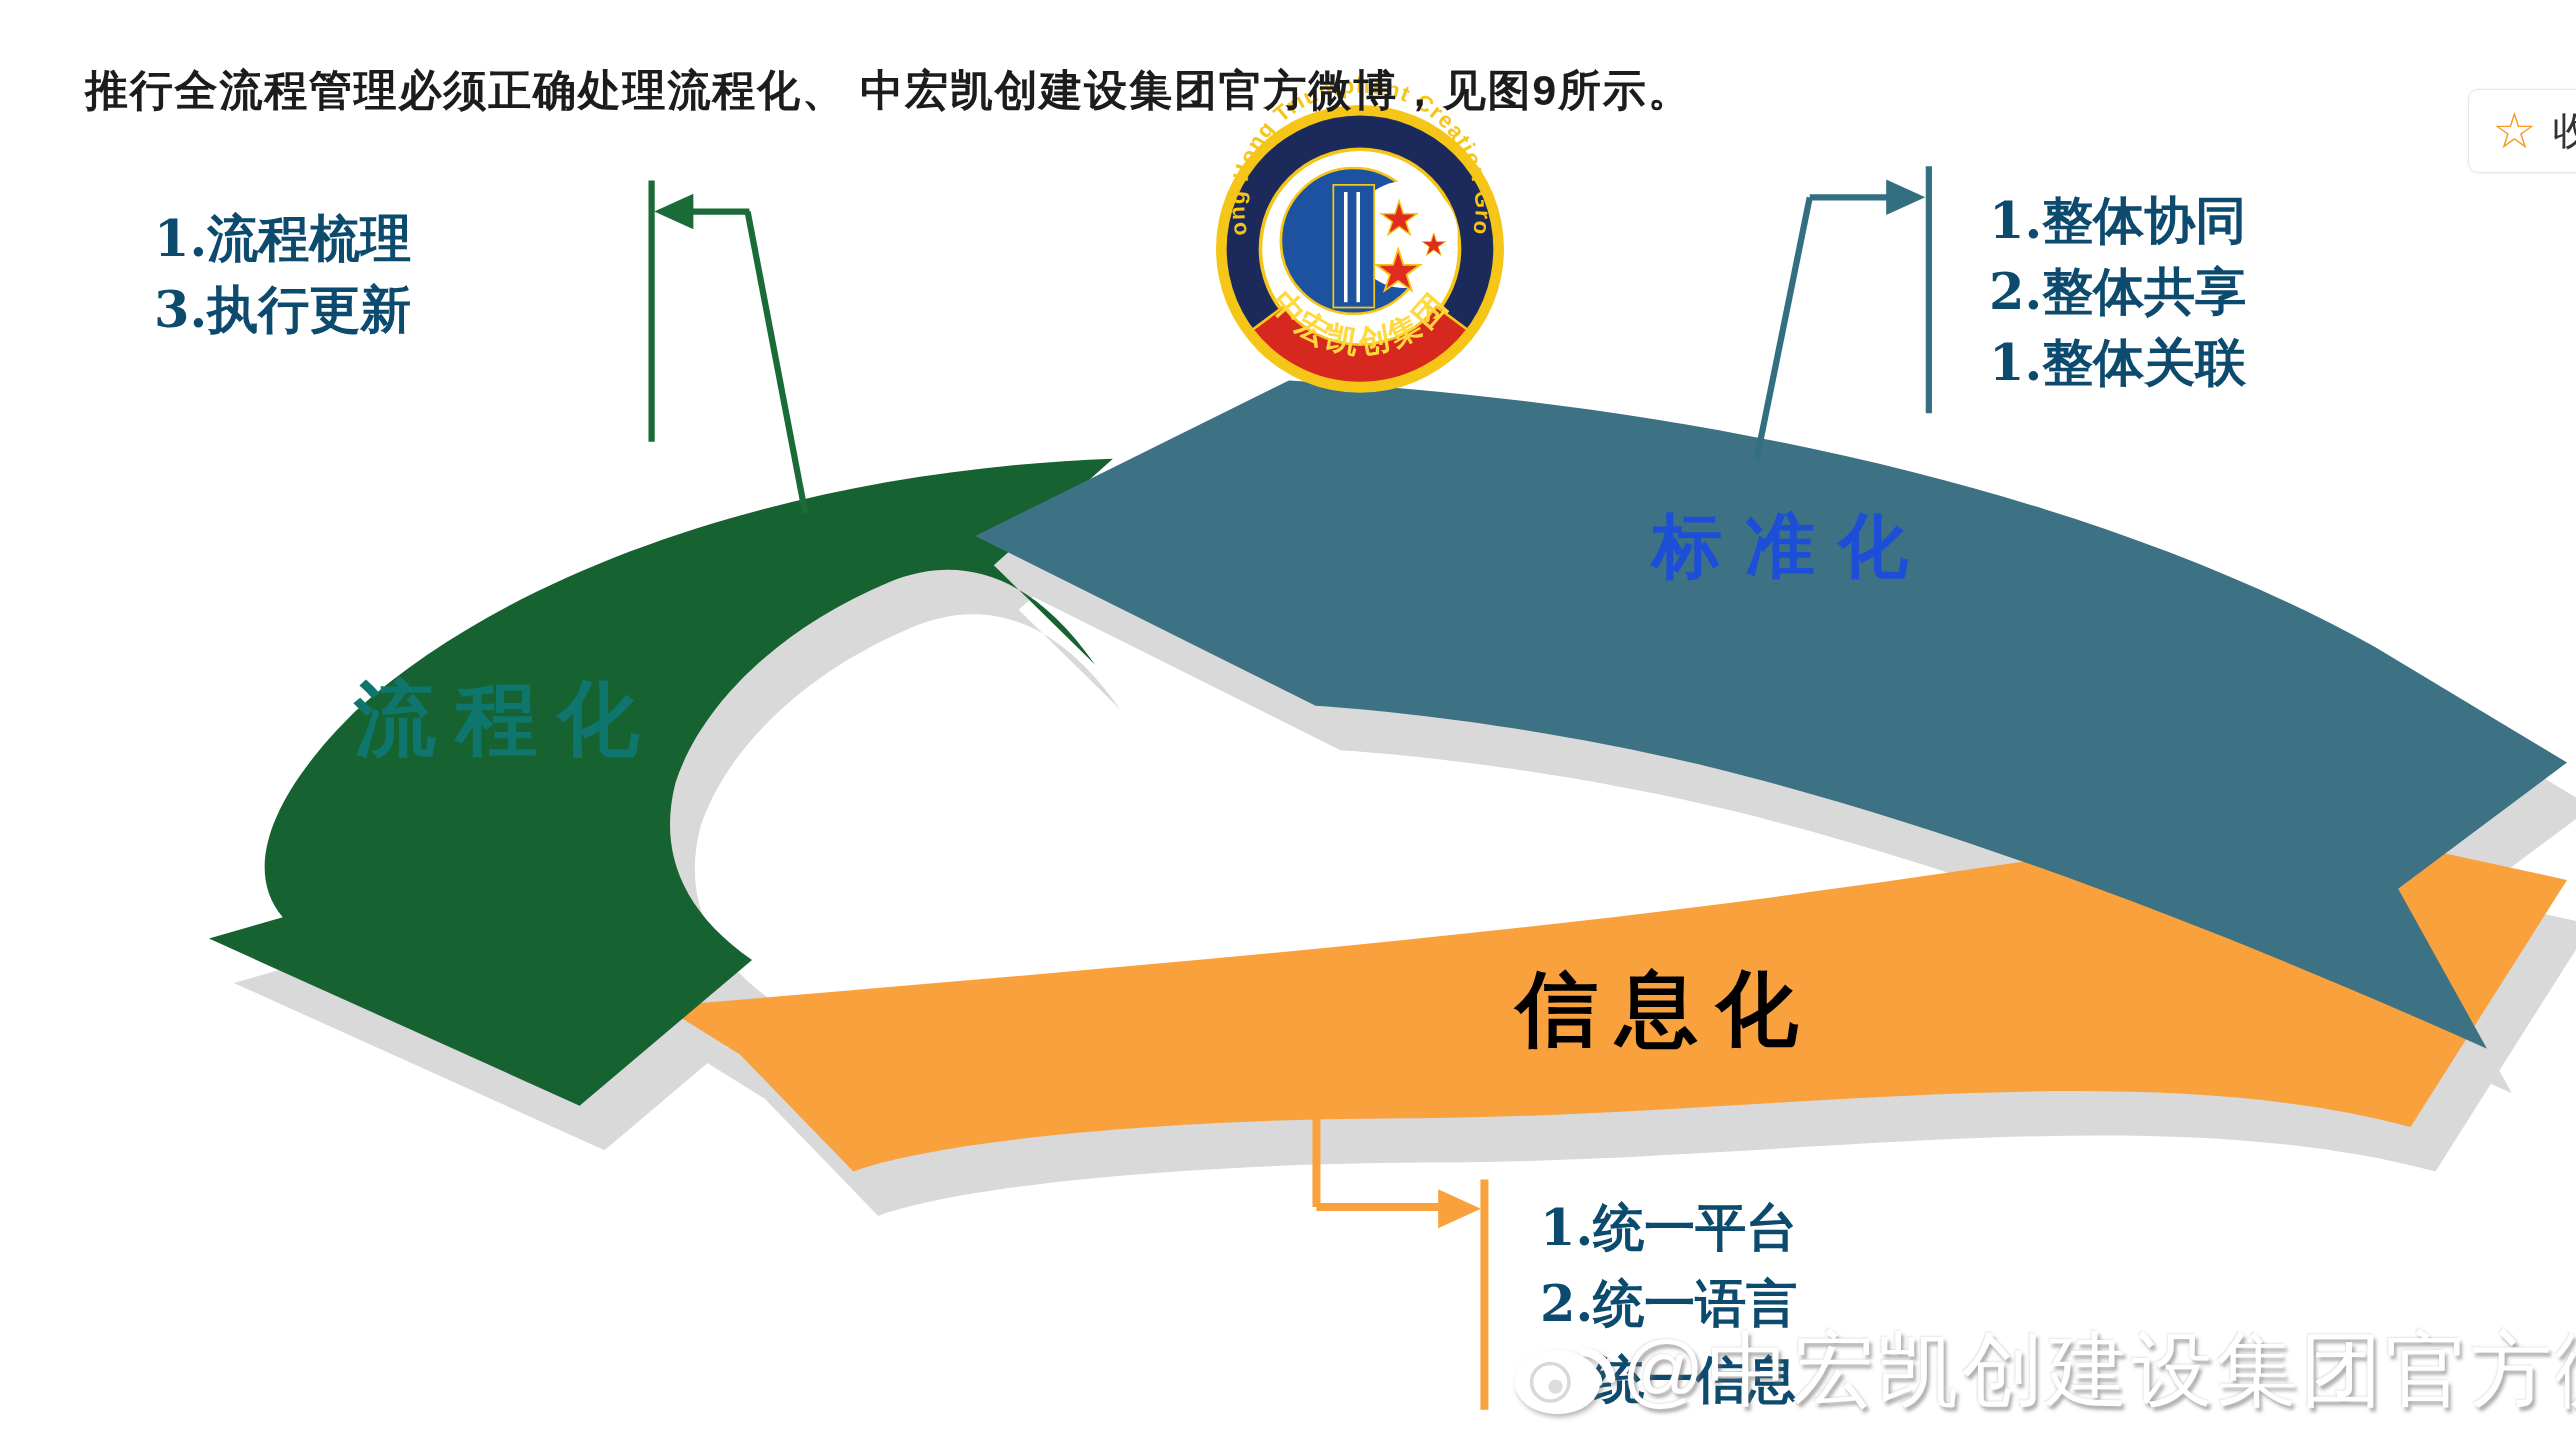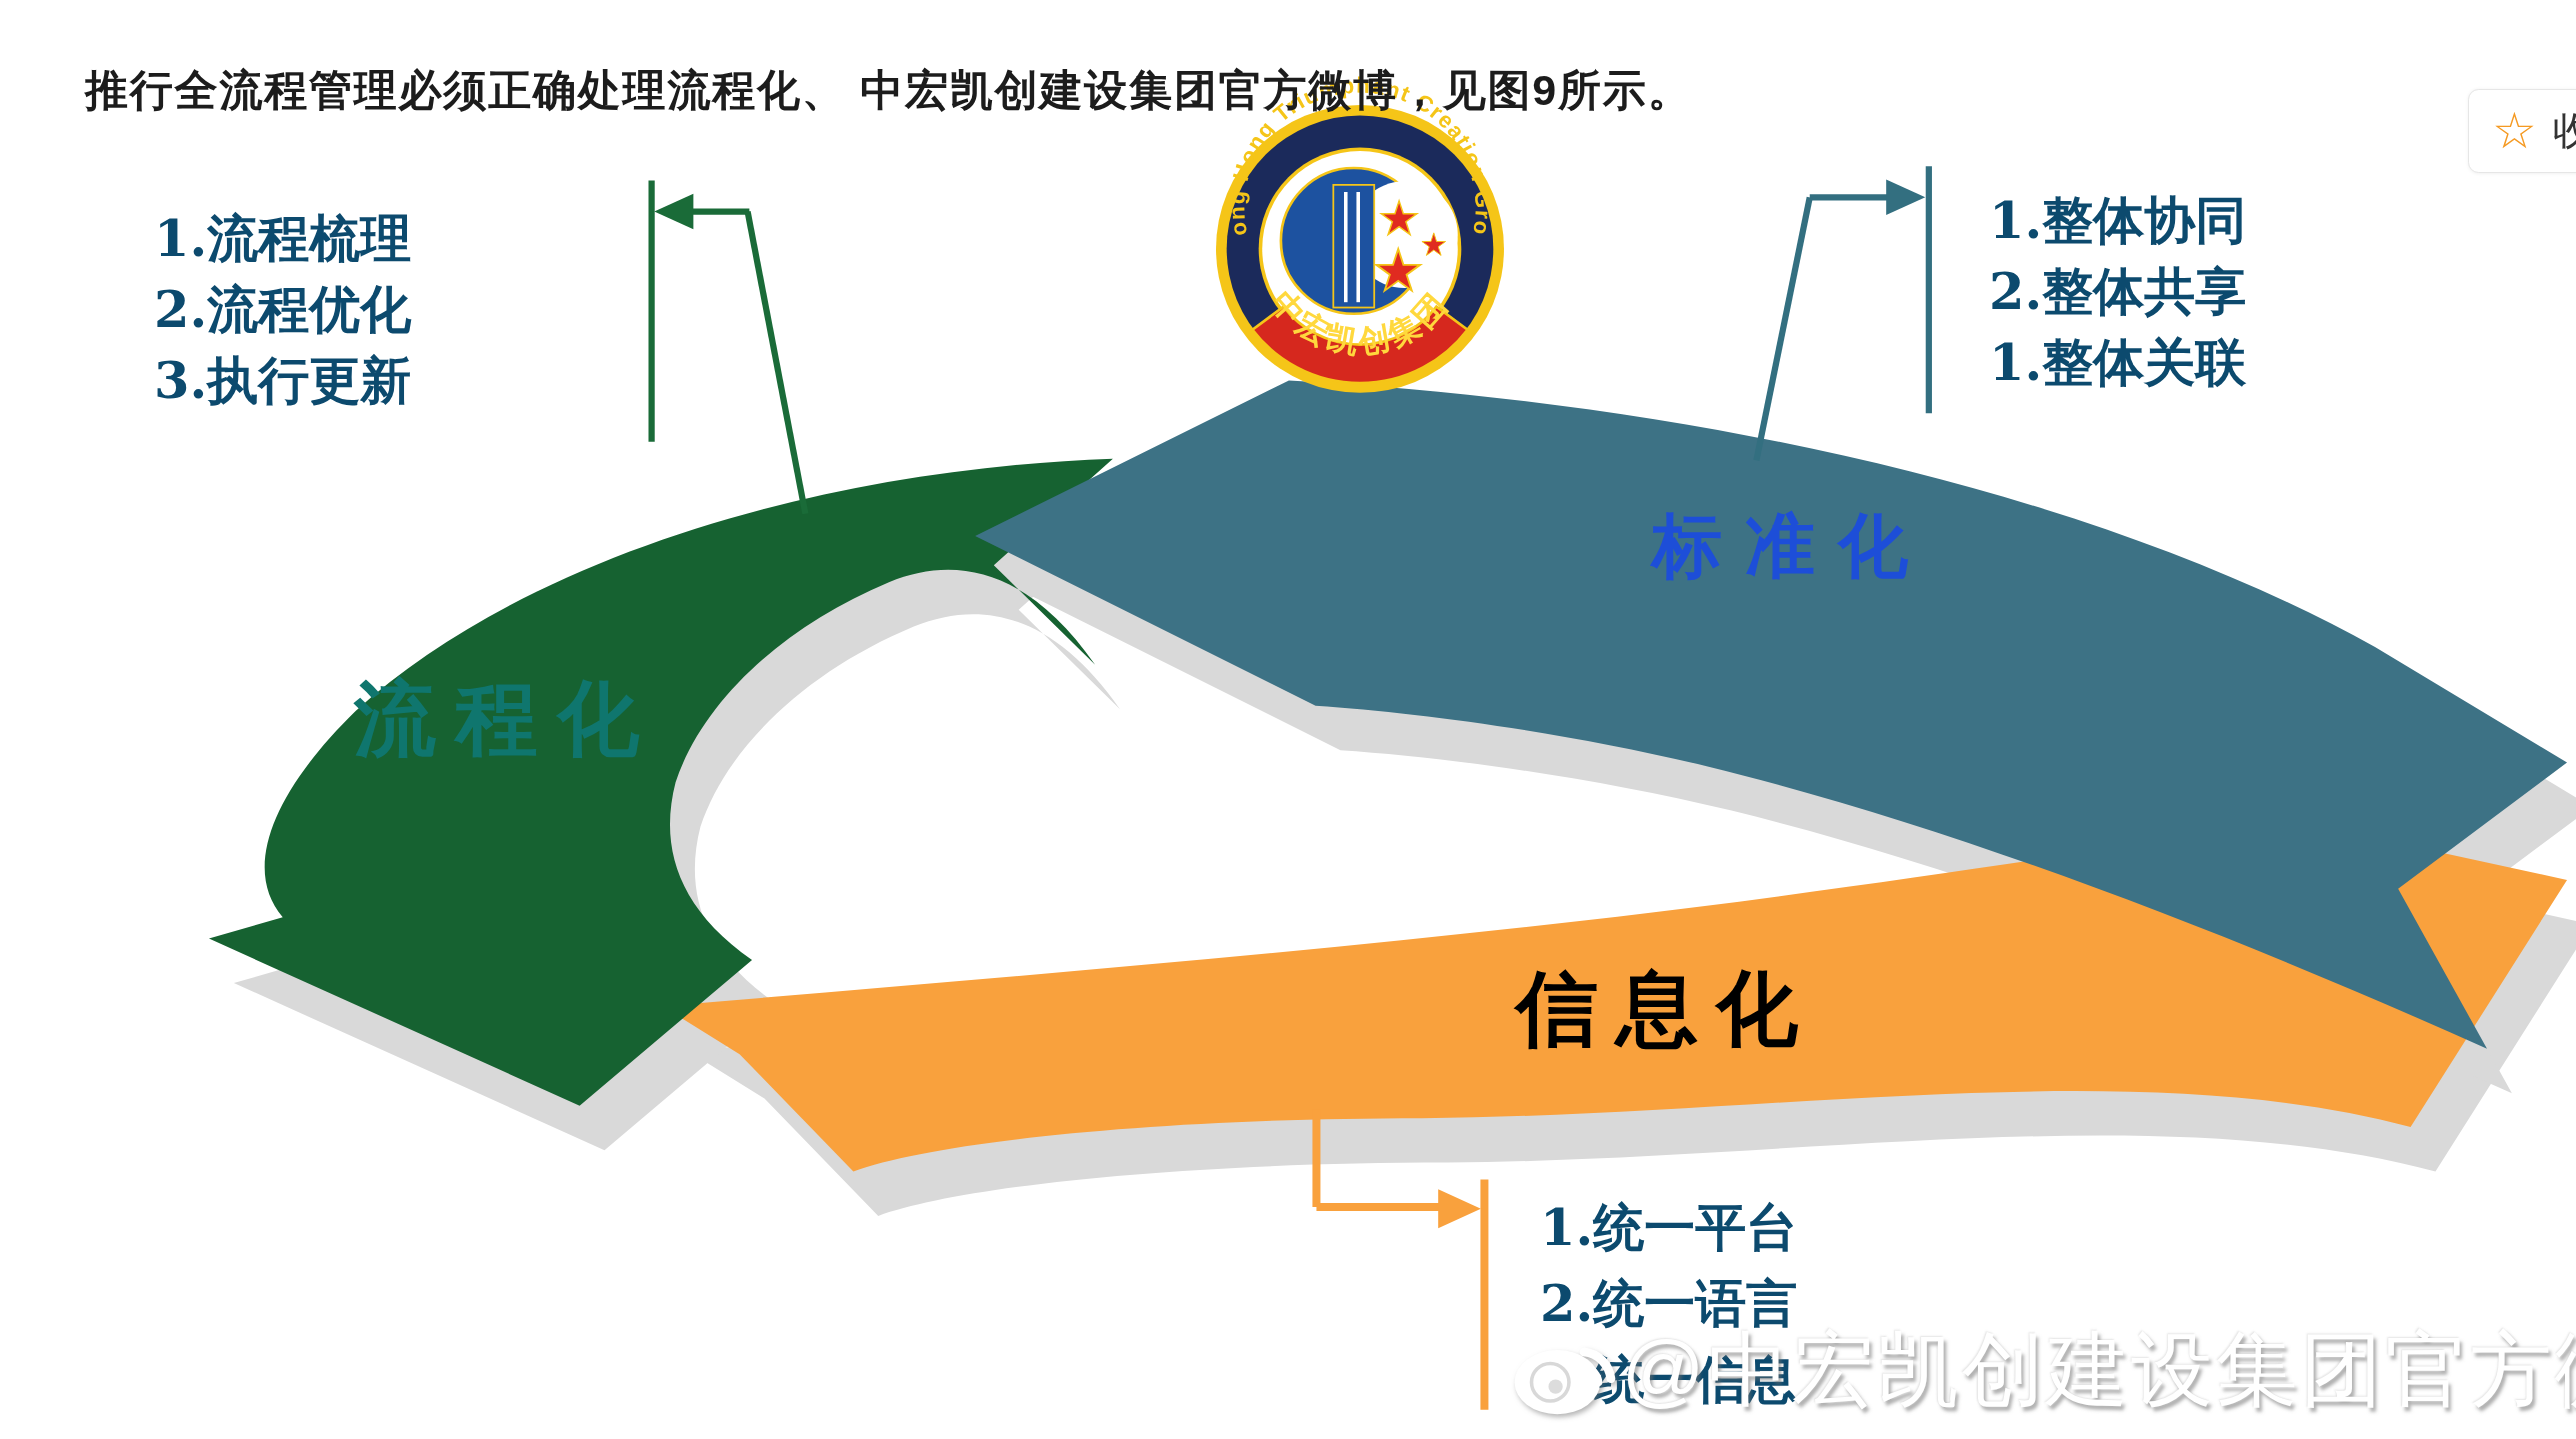--- a/index.html
+++ b/index.html
@@ -105,21 +105,20 @@
 
   <div class="title">推行全流程管理必须正确处理流程化、 中宏凯创建设集团官方微博，见图9所示。</div>
 
   <div class="fav-btn">
     <span class="fav-star">☆</span>
     <span class="fav-label">收</span>
   </div>
 
   <div id="list-process" class="note-list">
     <div>1.流程梳理</div>
-    <div>2.流程优化</div>
     <div>3.执行更新</div>
   </div>
 
   <div id="list-standard" class="note-list">
     <div>1.整体协同</div>
     <div>2.整体共享</div>
     <div>1.整体关联</div>
   </div>
 
   <div id="list-information" class="note-list">

